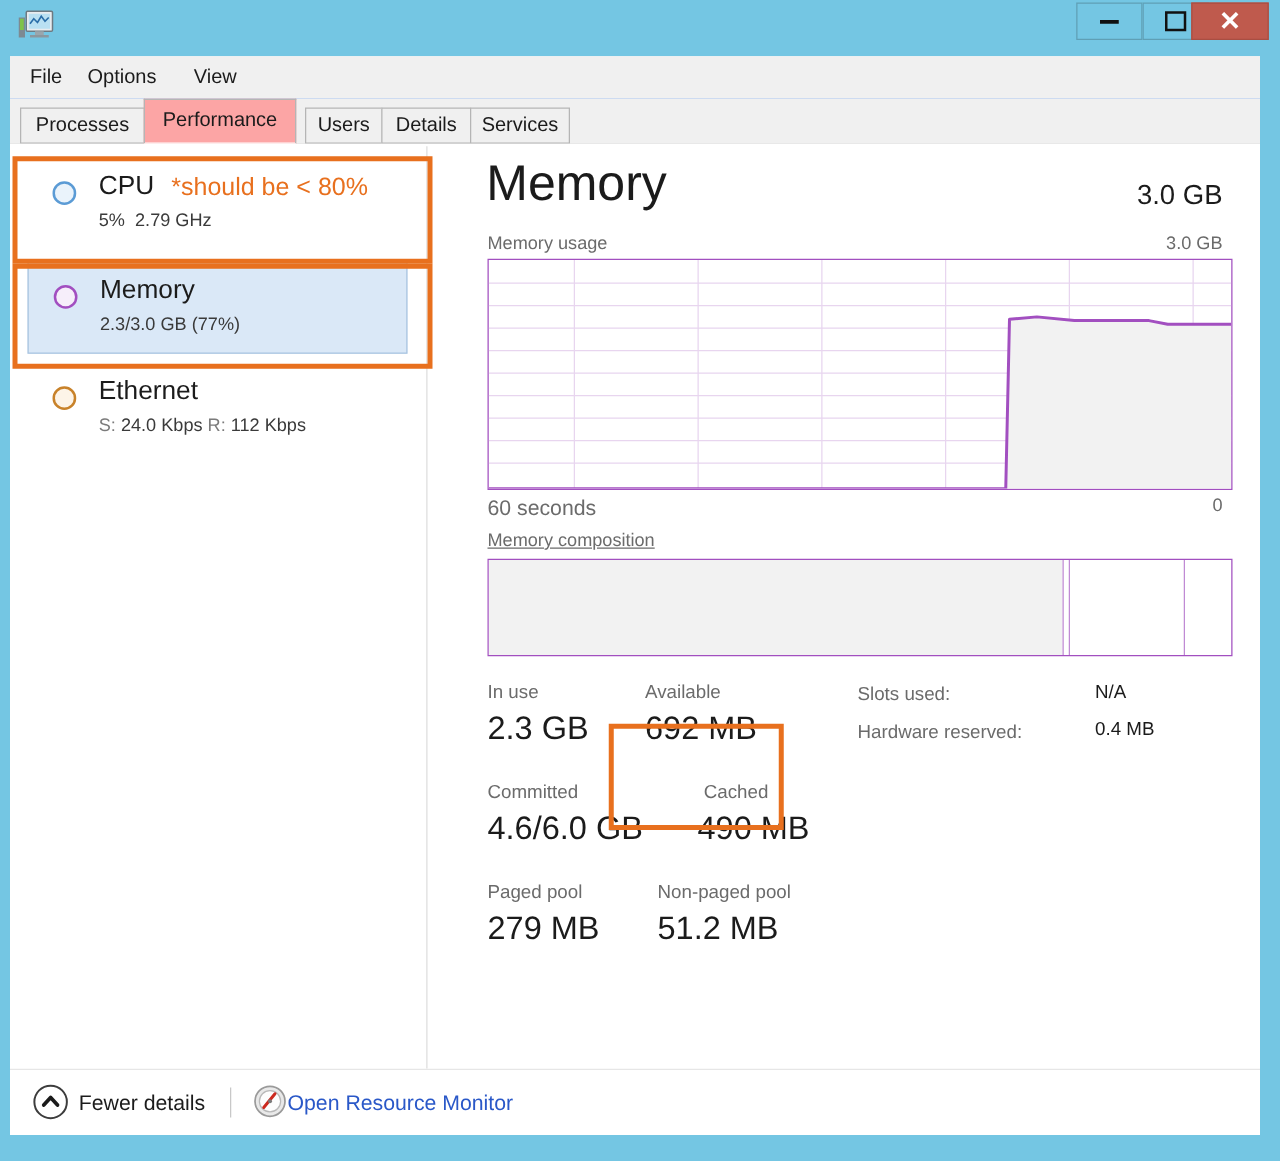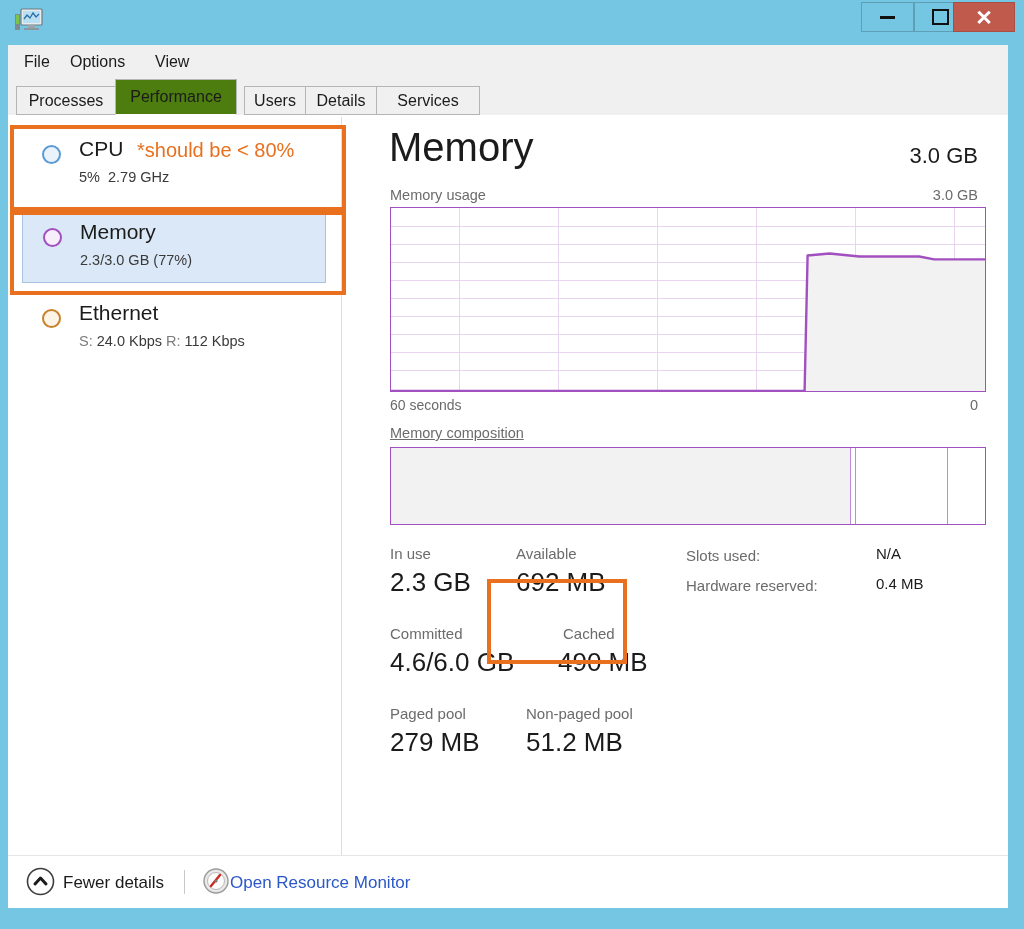--- a/index.html
+++ b/index.html
@@ -71,21 +71,21 @@
   .tab {
     position: absolute; bottom: 0; height: 29px;
     background: #f0f0f0;
     border: 1px solid #b5b5b5;
     box-sizing: border-box;
     font-size: 16px; color: #1b1b1b;
     display: flex; align-items: center; justify-content: center;
     padding: 0 10px;
   }
   .tab.active {
-    background: #4d7c0f;
+    background: #fca5a5;
     height: 36px;
     border-bottom: 1px solid #ffffff;
     z-index: 3;
   }
 
   
   #content {
     position: absolute; left: 0; top: 70px; width: 1000px; height: 740px;
     background: #ffffff;
   }
@@ -151,21 +151,21 @@
     border: 1.5px solid #a24fc0; box-sizing: border-box;
     background: #ffffff; overflow: hidden;
   }
   #graph .gridlines { position: absolute; inset: 0; }
   #graph .hline { position: absolute; left: 0; right: 0; height: 1px; background: #e8d5ef; }
   #graph .vline { position: absolute; top: 0; bottom: 0; width: 1px; background: #e8d5ef; }
   #graph svg { position: absolute; inset: 0; width: 100%; height: 100%; }
 
   #axis-left {
     position: absolute; left: 48px; top: 282px;
-    font-size: 14px; color: #6b6b6b;
+    font-size: 17px; color: #6b6b6b;
   }
   #axis-right {
     position: absolute; right: 30px; top: 282px;
     font-size: 14.5px; color: #6b6b6b;
   }
   #comp-label {
     position: absolute; left: 48px; top: 310px;
     font-size: 14.5px; color: #6b6b6b; text-decoration: underline;
   }
   #composition {
@@ -242,21 +242,21 @@
       <div class="menu-item" style="left:16px">File</div>
       <div class="menu-item" style="left:62px">Options</div>
       <div class="menu-item" style="left:147px">View</div>
     </div>
 
     <div id="tabstrip">
       <div class="tab" style="left:8px;   width:100px">Processes</div>
       <div class="tab active" style="left:107px; width:122px">Performance</div>
       <div class="tab" style="left:236px; width:62px">Users</div>
       <div class="tab" style="left:297px; width:72px">Details</div>
-      <div class="tab" style="left:368px; width:104px">Services</div>
+      <div class="tab" style="left:368px; width:80px">Services</div>
     </div>
 
     <div id="content">
       <div id="vsep"></div>
 
       <div id="sidebar">
 
         <div class="res-item" style="top:12px">
           <span class="res-dot" style="border:2px solid #5b9bd5; background:#eaf3fb;"></span>
           <span class="res-title">CPU</span>

